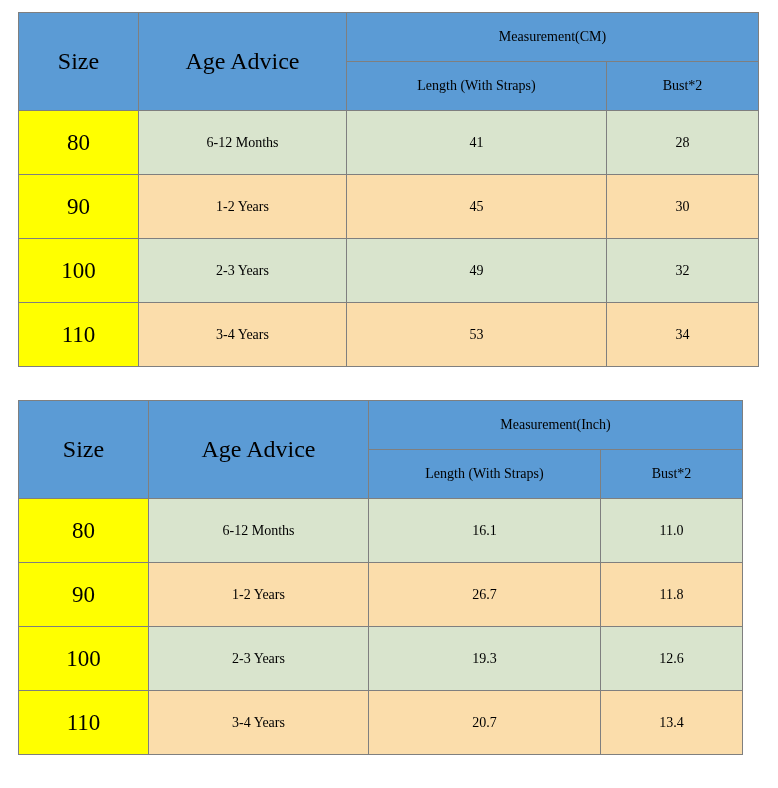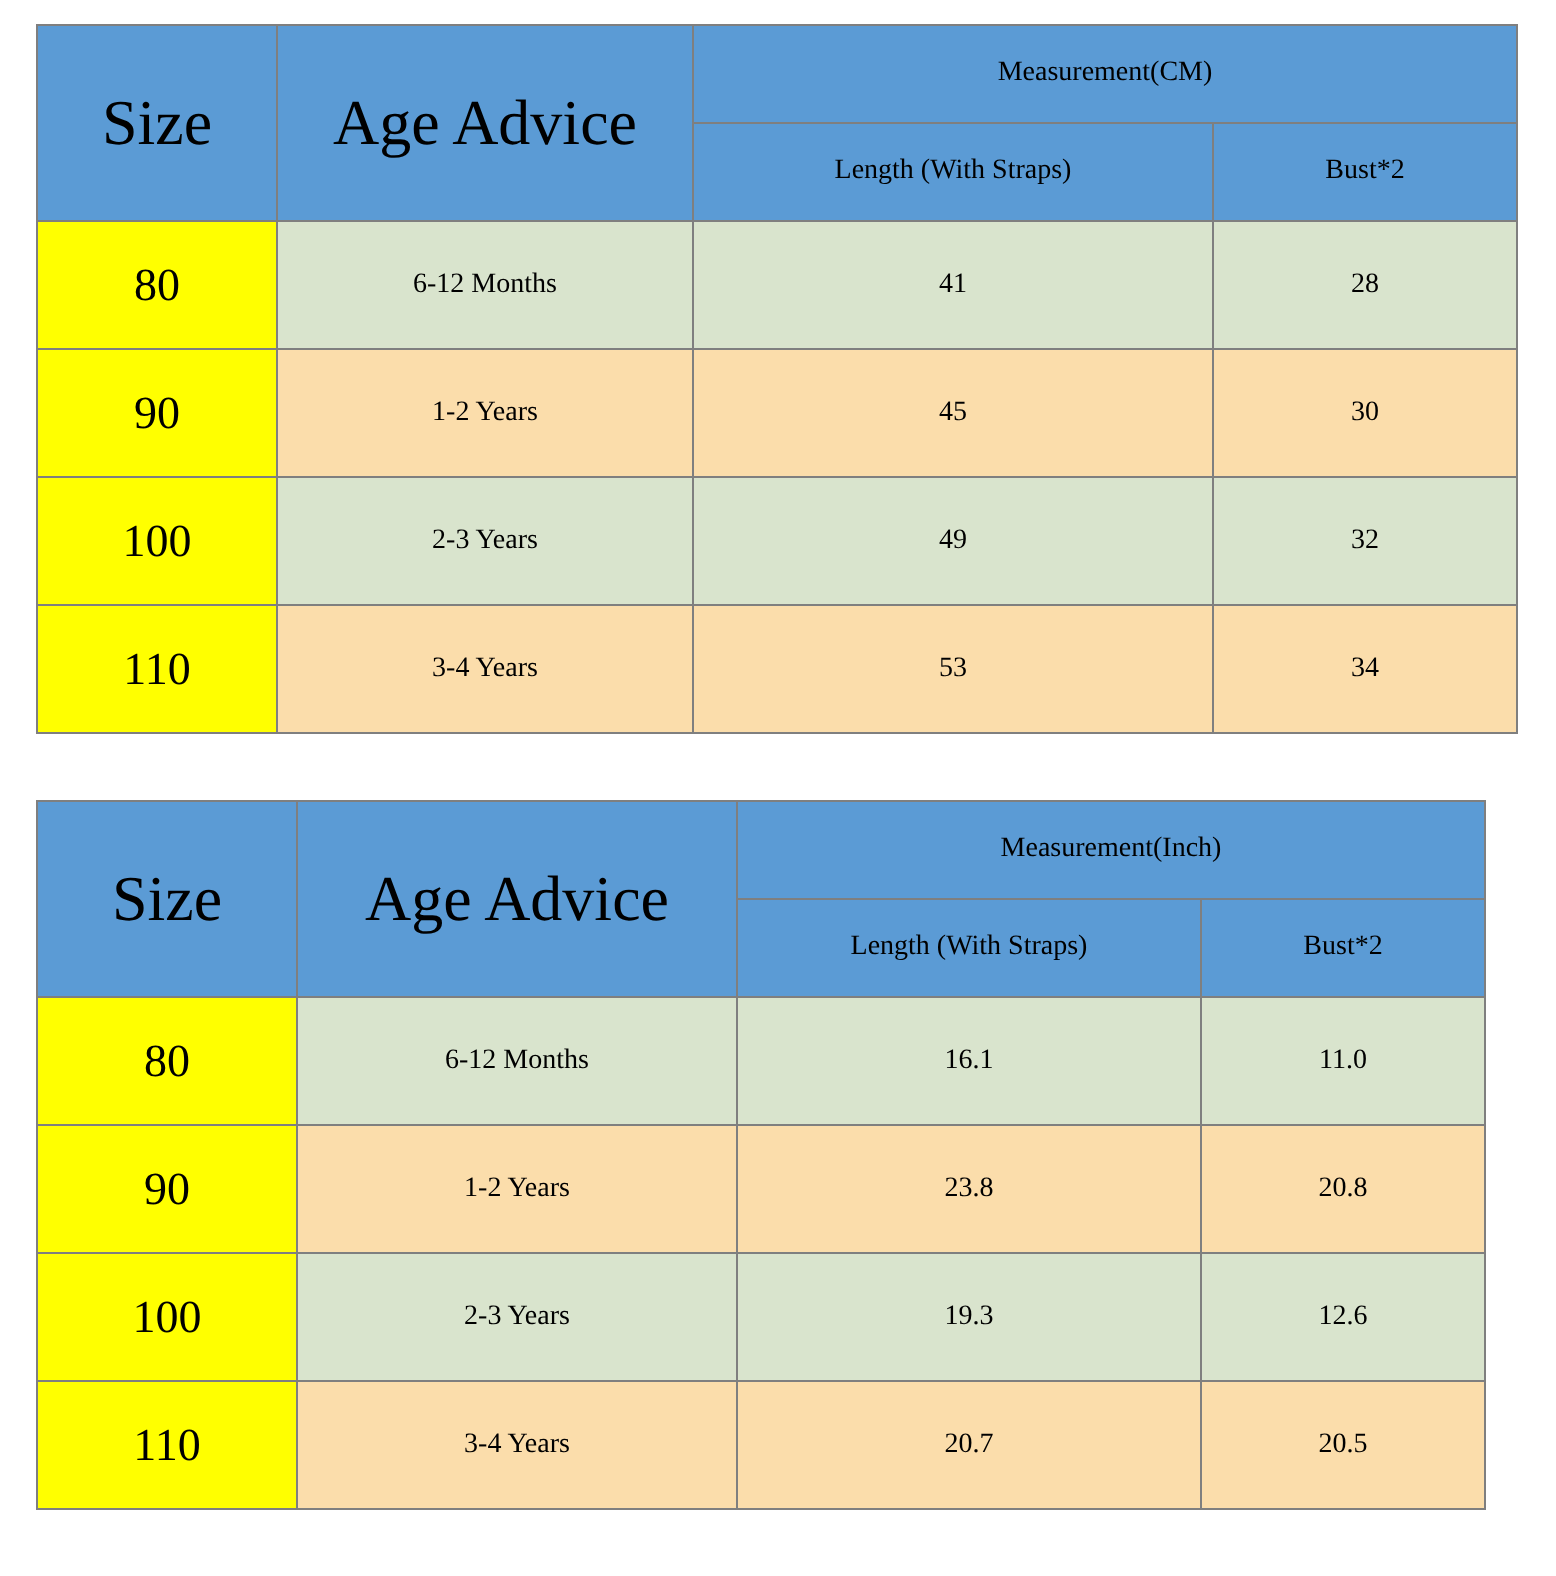--- a/index.html
+++ b/index.html
@@ -45,21 +45,21 @@
   .col-size   { width: 120px; }
   .col-age    { width: 208px; }
   .col-len    { width: 260px; }
   .col-bust   { width: 152px; }
 
   
   .hdr {
     background: #5b9bd5;
   }
   .hdr-size, .hdr-age {
-    font-size: 32px;
+    font-size: 24px;
   }
   .hdr-meas {
     font-size: 14px;
     height: 48px;
   }
   .hdr-sub {
     font-size: 14px;
     height: 48px;
   }
 
@@ -162,32 +162,32 @@
       <tbody>
         <tr class="row-green">
           <td class="size-cell">80</td>
           <td class="data-cell">6-12 Months</td>
           <td class="data-cell">16.1</td>
           <td class="data-cell">11.0</td>
         </tr>
         <tr class="row-tan">
           <td class="size-cell">90</td>
           <td class="data-cell">1-2 Years</td>
-          <td class="data-cell">23.8</td>
-          <td class="data-cell">20.8</td>
+          <td class="data-cell">26.7</td>
+          <td class="data-cell">11.8</td>
         </tr>
         <tr class="row-green">
           <td class="size-cell">100</td>
           <td class="data-cell">2-3 Years</td>
           <td class="data-cell">19.3</td>
           <td class="data-cell">12.6</td>
         </tr>
         <tr class="row-tan">
           <td class="size-cell">110</td>
           <td class="data-cell">3-4 Years</td>
           <td class="data-cell">20.7</td>
-          <td class="data-cell">20.5</td>
+          <td class="data-cell">13.4</td>
         </tr>
       </tbody>
     </table>
   </div>
 
 </div>
 
 </body></html>

